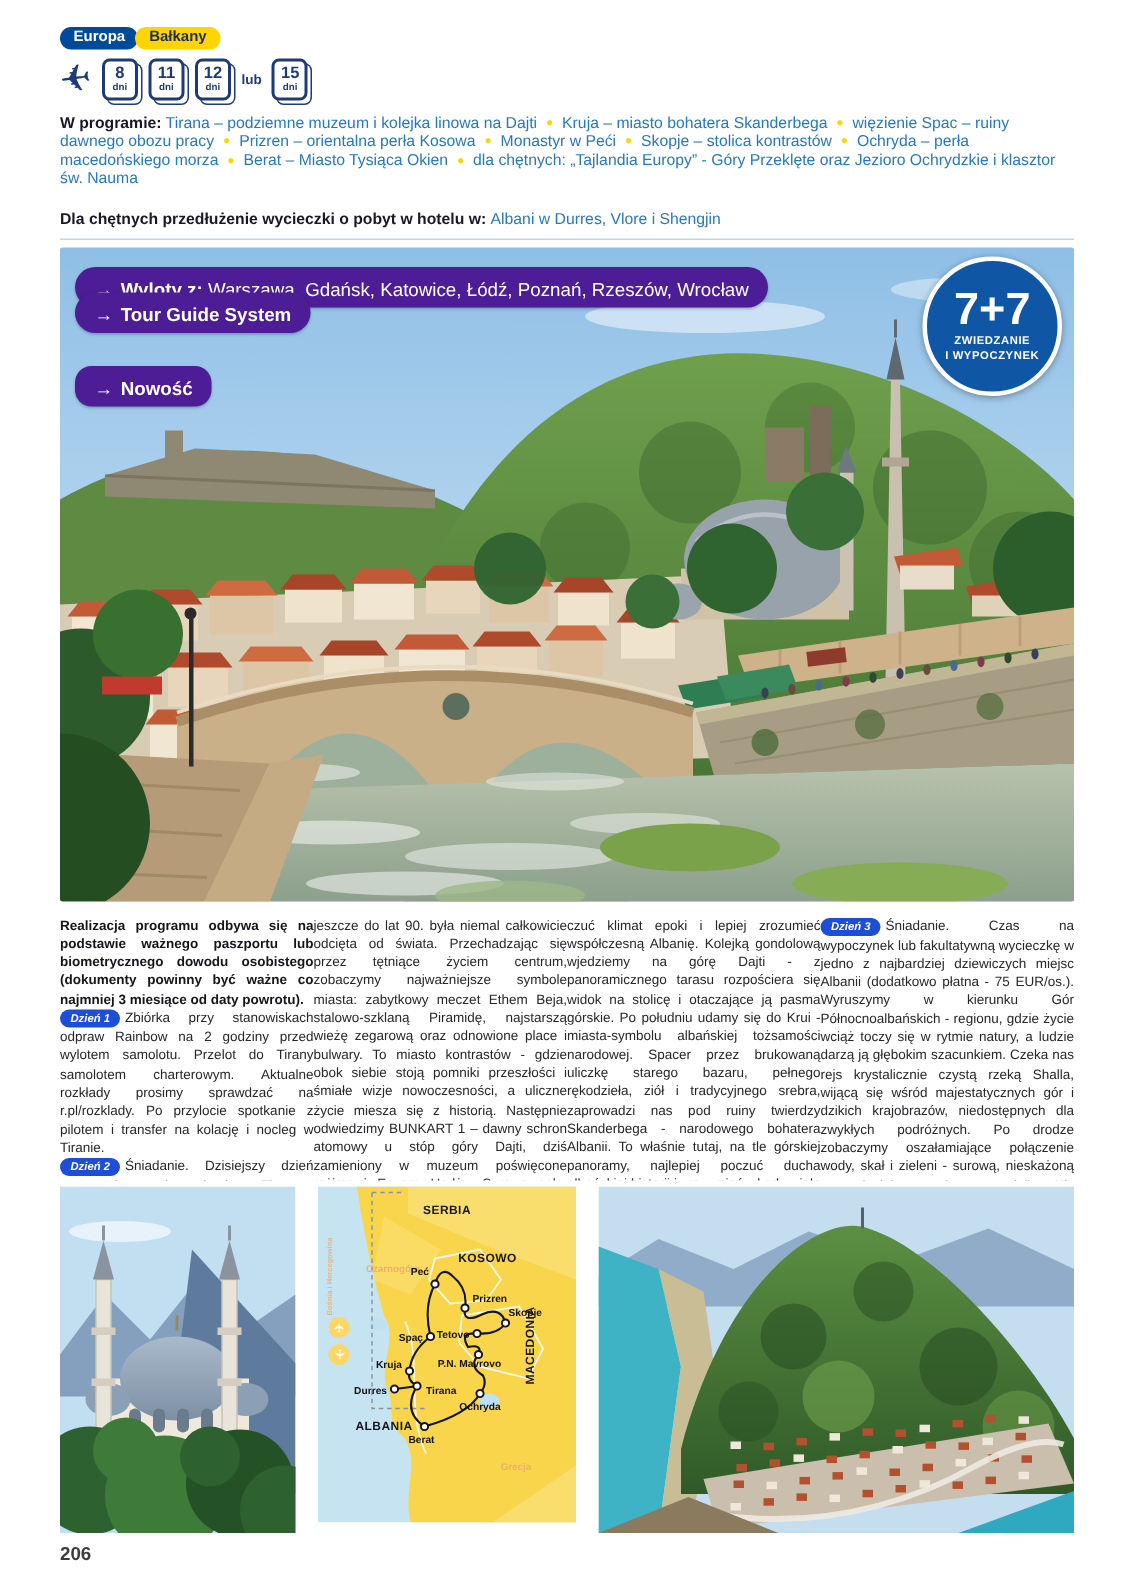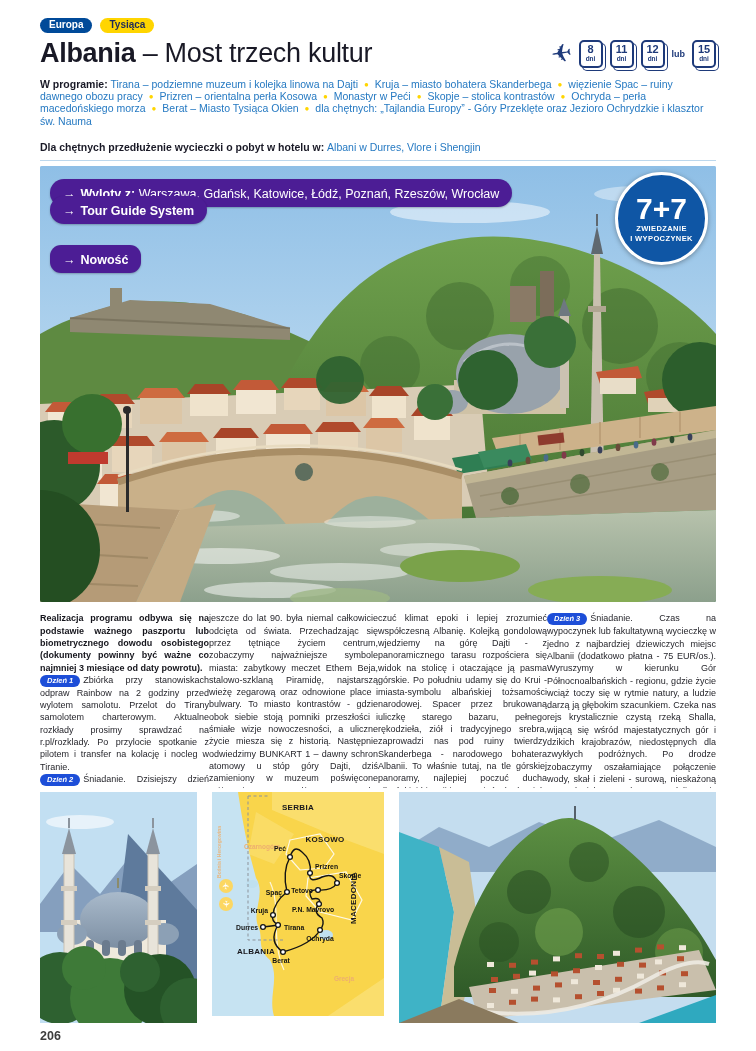--- a/index.html
+++ b/index.html
@@ -2,21 +2,21 @@
 <html><head>
 <meta charset="utf-8">
 <style>
   * { margin:0; padding:0; box-sizing:border-box; }
   html,body { background:#fff; }
   body { width:756px; height:1051px; font-family:"Liberation Sans", sans-serif; position:relative; overflow:hidden; }
   .page { width:756px; height:1051px; position:relative; }
   .content { padding:18px 40px 0 40px; }
 
   
-  .tags { display:flex; gap:12px; align-items:center; }
+  .tags { display:flex; gap:2px; align-items:center; }
   .tag { font-size:10px; font-weight:bold; padding:2px 9px 3px; border-radius:9px; line-height:1; }
   .tag-europa { background:#004A99; color:#fff; }
   .tag-balkany { background:#FFD500; color:#1E2A5A; margin-left:-4px; }
 
   
   .title-row { display:flex; justify-content:space-between; align-items:center; margin-top:6px; }
   h1 { font-size:27px; color:#191926; font-weight:normal; letter-spacing:-0.3px; line-height:1.1; }
   h1 b { font-weight:bold; }
   .badges { display:flex; align-items:center; gap:7px; }
   .plane { font-size:25px; color:#1E3A7A; transform:scaleX(-1) rotate(8deg); display:inline-block; line-height:1; }
@@ -73,25 +73,24 @@
   .pageno { position:absolute; left:40px; bottom:8px; font-size:12.5px; color:#3d3d3d; font-weight:bold; }
 </style>
 </head>
 <body>
 
 <div class="page">
   <div class="content">
 
     <div class="tags">
       <span class="tag tag-europa">Europa</span>
-      <span class="tag tag-balkany">Tysiąca</span>
+      <span class="tag tag-balkany">Bałkany</span>
     </div>
 
     <div class="title-row">
-      <h1><b>Albania</b> <span>– Most trzech kultur</span></h1>
       <div class="badges">
         <span class="plane">✈</span>
         <span class="chip">
             <span class="n">8</span>
             <span class="u">dni</span>
           </span>
         <span class="chip">
             <span class="n">11</span>
             <span class="u">dni</span>
           </span>

